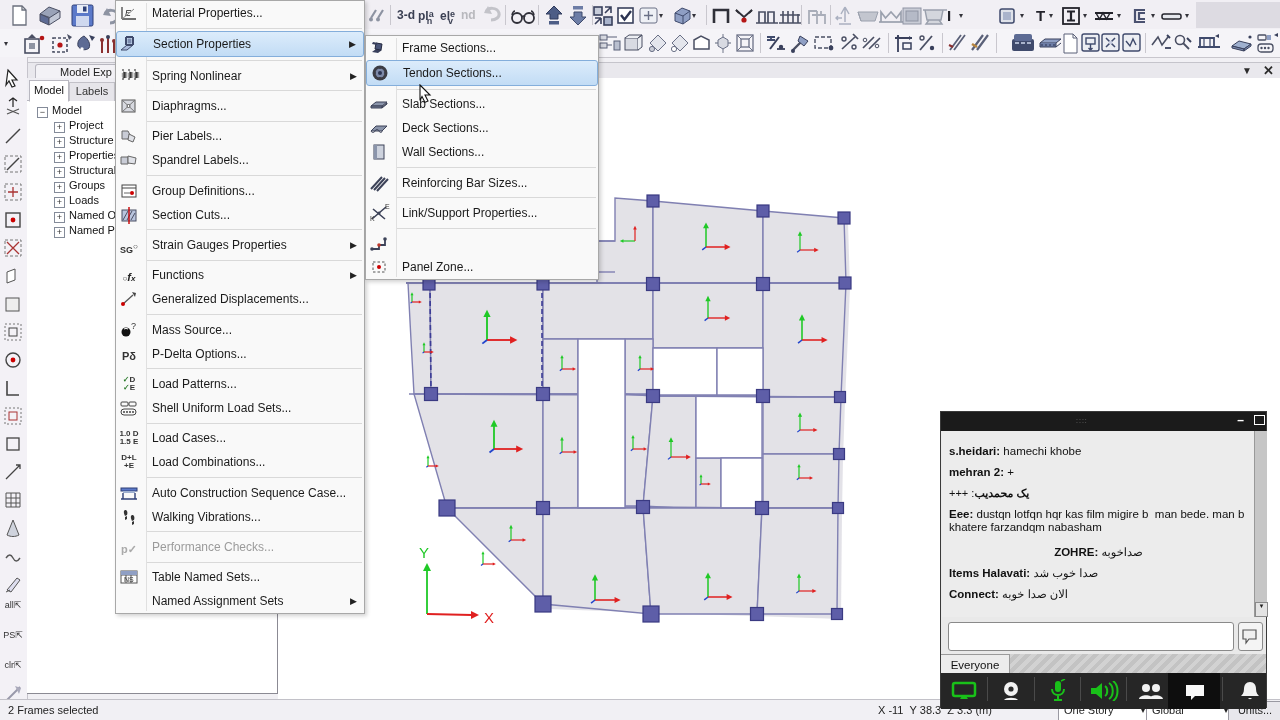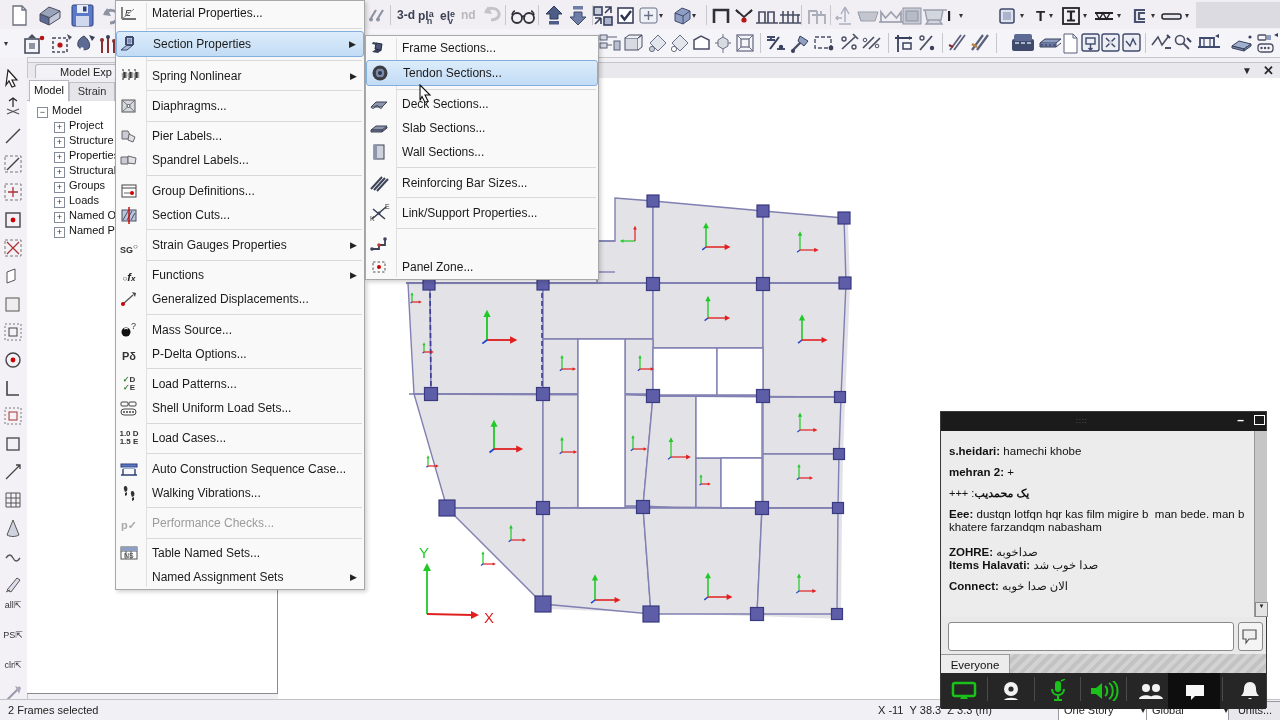--- a/index.html
+++ b/index.html
@@ -276,21 +276,21 @@
     <path d="M3 12q4-6 7 0t7 0" fill="none" stroke="#555" stroke-width="1.4"></path>
   </svg><svg class="abs" style="left:3px;top:574px;" width="20" height="20" viewBox="0 0 20 20">
     <path d="M4 16L14 4l3 2-9 12z" fill="#dde" stroke="#555"></path>
     <path d="M3 18l4-2" stroke="#555"></path>
   </svg><div class="abs" style="left:1px;top:600px;width:24px;font-size:9px;color:#333;text-align:center;">all⇱</div><div class="abs" style="left:1px;top:630px;width:24px;font-size:9px;color:#333;text-align:center;">PS⇱</div><div class="abs" style="left:1px;top:660px;width:24px;font-size:9px;color:#333;text-align:center;">clr⇱</div><svg class="abs" style="left:3px;top:684px;" width="20" height="20" viewBox="0 0 20 20">
     <path d="M3 17L17 3" stroke="#99a" stroke-width="2"></path>
     <path d="M12 2l6 2-2 6z" fill="#aab"></path>
   </svg><div class="abs" style="left:27px;top:78px;width:250px;height:615px;background:#fff;border-right:1px solid #8b8a93;border-bottom:1px solid #8b8a93;">
 <div class="abs" style="left:0;top:0;width:249px;height:22px;background:#efeef3;border-bottom:1px solid #b8b7c0;">
  <div class="abs" style="left:2px;top:2px;width:38px;height:20px;background:#fff;border:1px solid #b8b7c0;border-bottom:1px solid #fff;font-size:11px;text-align:center;line-height:19px;color:#111;">Model</div>
- <div class="abs" style="left:42px;top:4px;width:44px;height:18px;background:#e6e5ea;border:1px solid #c2c1c8;border-bottom:none;font-size:11px;text-align:center;line-height:17px;color:#333;">Strain</div>
+ <div class="abs" style="left:42px;top:4px;width:44px;height:18px;background:#e6e5ea;border:1px solid #c2c1c8;border-bottom:none;font-size:11px;text-align:center;line-height:17px;color:#333;">Labels</div>
 </div>
 </div><div class="abs" style="left:37px;top:104px;font-size:11px;color:#111;white-space:nowrap;"><span style="display:inline-block;width:9px;height:9px;border:1px solid #848b99;background:#fff;font-size:9px;line-height:8px;text-align:center;vertical-align:-1px;color:#333;">−</span><span style="margin-left:4px;">Model</span></div><div class="abs" style="left:54px;top:119px;font-size:11px;color:#111;white-space:nowrap;"><span style="display:inline-block;width:9px;height:9px;border:1px solid #848b99;background:#fff;font-size:9px;line-height:8px;text-align:center;vertical-align:-1px;color:#333;">+</span><span style="margin-left:4px;">Project</span></div><div class="abs" style="left:54px;top:134px;font-size:11px;color:#111;white-space:nowrap;"><span style="display:inline-block;width:9px;height:9px;border:1px solid #848b99;background:#fff;font-size:9px;line-height:8px;text-align:center;vertical-align:-1px;color:#333;">+</span><span style="margin-left:4px;">Structure Layout</span></div><div class="abs" style="left:54px;top:149px;font-size:11px;color:#111;white-space:nowrap;"><span style="display:inline-block;width:9px;height:9px;border:1px solid #848b99;background:#fff;font-size:9px;line-height:8px;text-align:center;vertical-align:-1px;color:#333;">+</span><span style="margin-left:4px;">Properties</span></div><div class="abs" style="left:54px;top:164px;font-size:11px;color:#111;white-space:nowrap;"><span style="display:inline-block;width:9px;height:9px;border:1px solid #848b99;background:#fff;font-size:9px;line-height:8px;text-align:center;vertical-align:-1px;color:#333;">+</span><span style="margin-left:4px;">Structural Objects</span></div><div class="abs" style="left:54px;top:179px;font-size:11px;color:#111;white-space:nowrap;"><span style="display:inline-block;width:9px;height:9px;border:1px solid #848b99;background:#fff;font-size:9px;line-height:8px;text-align:center;vertical-align:-1px;color:#333;">+</span><span style="margin-left:4px;">Groups</span></div><div class="abs" style="left:54px;top:194px;font-size:11px;color:#111;white-space:nowrap;"><span style="display:inline-block;width:9px;height:9px;border:1px solid #848b99;background:#fff;font-size:9px;line-height:8px;text-align:center;vertical-align:-1px;color:#333;">+</span><span style="margin-left:4px;">Loads</span></div><div class="abs" style="left:54px;top:209px;font-size:11px;color:#111;white-space:nowrap;"><span style="display:inline-block;width:9px;height:9px;border:1px solid #848b99;background:#fff;font-size:9px;line-height:8px;text-align:center;vertical-align:-1px;color:#333;">+</span><span style="margin-left:4px;">Named Output Items</span></div><div class="abs" style="left:54px;top:224px;font-size:11px;color:#111;white-space:nowrap;"><span style="display:inline-block;width:9px;height:9px;border:1px solid #848b99;background:#fff;font-size:9px;line-height:8px;text-align:center;vertical-align:-1px;color:#333;">+</span><span style="margin-left:4px;">Named Plots</span></div><div class="abs" style="left:278px;top:78px;width:1002px;height:621px;background:#fff;"></div><svg class="abs" style="left:0;top:0;" width="1280" height="720" pointer-events="none">
     <polygon points="619,203 848,223 850,288 845,402 843,459 842,513 841,619 547,609 451,513 415,345 412,288 601,288 601,246 619,246" fill="#e0dfe5" opacity="0.9"></polygon>
     <polygon points="597,241 615,241 615,198 653,201 653,283 597,283" fill="#e3e2e7" stroke="#8080b2" stroke-width="1.4"></polygon>
     <polygon points="653,201 763,211 763,283 653,283" fill="#e3e2e7" stroke="#8080b2" stroke-width="1.4"></polygon>
     <polygon points="763,211 844,218 846,283 763,283" fill="#e3e2e7" stroke="#8080b2" stroke-width="1.4"></polygon>
     <polygon points="408,283 430,283 431,394 414,394 411,340" fill="#e3e2e7" stroke="#8080b2" stroke-width="1.4"></polygon>
     <polygon points="430,283 543,283 543,394 431,394" fill="#e3e2e7" stroke="#8080b2" stroke-width="1.4"></polygon>
     <polygon points="543,283 653,283 653,339 543,339" fill="#e3e2e7" stroke="#8080b2" stroke-width="1.4"></polygon>
     <polygon points="653,283 763,283 763,348 653,348" fill="#e3e2e7" stroke="#8080b2" stroke-width="1.4"></polygon>
@@ -659,20 +659,24 @@
           <circle cx="15" cy="14" r="1" fill="#444"></circle>
         </svg>
       </span>
       <span class="txt">Shell Uniform Load Sets...</span>
     </div>
     <div class="msep"></div>
     <div class="mi">
       <span class="ico"><span style="font-size:8px;color:#333;font-weight:bold;line-height:8px;display:inline-block;">1.0 D<br>1.5 E</span></span>
       <span class="txt">Load Cases...</span>
     </div>
+    <div class="mi">
+      <span class="ico"><span style="font-size:8px;color:#333;font-weight:bold;line-height:8px;display:inline-block;">D+L<br>+E</span></span>
+      <span class="txt">Load Combinations...</span>
+    </div>
     <div class="msep"></div>
     <div class="mi">
       <span class="ico">
         <svg width="22" height="20" viewBox="0 0 22 20">
           <rect x="3" y="5" width="16" height="3" fill="#5b79c9" stroke="#2e3f77"></rect>
           <rect x="5" y="8" width="12" height="2" fill="#9fb0cf"></rect>
           <path d="M5 10v6M17 10v6M3 16h16" stroke="#2e3f77" stroke-width="1.4"></path>
         </svg>
       </span>
       <span class="txt">Auto Construction Sequence Case...</span>
@@ -733,34 +737,34 @@
           <circle cx="5.5" cy="10" r="1.4" fill="#3c3c44"></circle>
           <circle cx="16.5" cy="10" r="1.4" fill="#3c3c44"></circle>
         </svg>
       </span>
       <span class="txt">Tendon Sections...</span>
     </div>
     <div class="msep"></div>
     <div class="mi">
       <span class="ico">
         <svg width="22" height="20" viewBox="0 0 22 20">
+          <path d="M3 12l5-4h11l-5 4z" fill="#8b95ab" stroke="#3c4258"></path>
+          <path d="M3 12h11v2H3zM14 14l5-4v-1l-5 4z" fill="#6e7890" stroke="#3c4258"></path>
+        </svg>
+      </span>
+      <span class="txt">Slab Sections...</span>
+    </div>
+    <div class="mi">
+      <span class="ico">
+        <svg width="22" height="20" viewBox="0 0 22 20">
           <path d="M3 13l5-5h11l-5 5z" fill="#8b95ab" stroke="#3c4258"></path>
           <path d="M3 13c1 2 3 2 4 0s3-2 4 0 3 2 3 0" fill="none" stroke="#3c4258"></path>
         </svg>
       </span>
       <span class="txt">Deck Sections...</span>
-    </div>
-    <div class="mi">
-      <span class="ico">
-        <svg width="22" height="20" viewBox="0 0 22 20">
-          <path d="M3 12l5-4h11l-5 4z" fill="#8b95ab" stroke="#3c4258"></path>
-          <path d="M3 12h11v2H3zM14 14l5-4v-1l-5 4z" fill="#6e7890" stroke="#3c4258"></path>
-        </svg>
-      </span>
-      <span class="txt">Slab Sections...</span>
     </div>
     <div class="mi">
       <span class="ico">
         <svg width="22" height="20" viewBox="0 0 22 20">
           <rect x="6" y="3" width="10" height="14" fill="#cdd2dd" stroke="#3c4258"></rect>
           <rect x="6" y="3" width="3" height="14" fill="#8b95ab"></rect>
         </svg>
       </span>
       <span class="txt">Wall Sections...</span>
     </div>
@@ -813,21 +817,21 @@
  <div class="abs" style="left:135px;top:5px;font-size:7px;color:#777;letter-spacing:1px;">::::</div>
  <div class="abs" style="left:292px;top:1px;width:15px;height:13px;color:#fff;font-size:12px;font-weight:bold;text-align:center;">–</div>
  <div class="abs" style="left:313px;top:3px;width:9px;height:8px;border:1.5px solid #fff;"></div>
 </div>
 <div class="abs" style="left:1px;top:19px;width:312px;height:186px;background:#ececec;overflow:hidden;">
  <div style="margin:14px 6px 0 7px;font-size:11.5px;color:#111;line-height:13px;">
   <div style="margin-bottom:8px;"><b>s.heidari:</b> hamechi khobe</div>
   <div style="margin-bottom:8px;"><b>mehran 2:</b> +</div>
   <div style="margin-bottom:8px;direction:rtl;text-align:left;font-size:11px;"><b>یک محمدیب</b>: +++</div>
   <div style="margin-bottom:12px;"><b>Eee:</b> dustqn lotfqn hqr kas film migire b&nbsp; man bede. man b khatere farzandqm nabasham</div>
-  <div style=""><b>ZOHRE:</b> صداخوبه</div>
+  <div style="margin-bottom:8px;text-align:center;"><b>ZOHRE:</b> صداخوبه</div>
   <div style="margin-bottom:8px;"><b>Items Halavati:</b> صدا خوب شد</div>
   <div style="margin-bottom:8px;"><b>Connect:</b> الان صدا خوبه</div>
  </div>
 </div>
 <div class="abs" style="left:313px;top:19px;width:12px;height:186px;background:#c6c6c6;border-left:1px solid #999;">
  <div class="abs" style="left:0;bottom:0;width:11px;height:13px;background:#e3e3e3;border:1px solid #8a8a8a;font-size:6px;text-align:center;color:#222;">▼</div>
 </div>
 <div class="abs" style="left:7px;top:210px;width:284px;height:27px;background:#fff;border:1px solid #8a8a8a;border-radius:3px;"></div>
 <div class="abs" style="left:297px;top:210px;width:23px;height:27px;background:#f4f4f4;border:1px solid #8a8a8a;border-radius:3px;">
  <svg width="21" height="25" viewBox="0 0 21 25">

